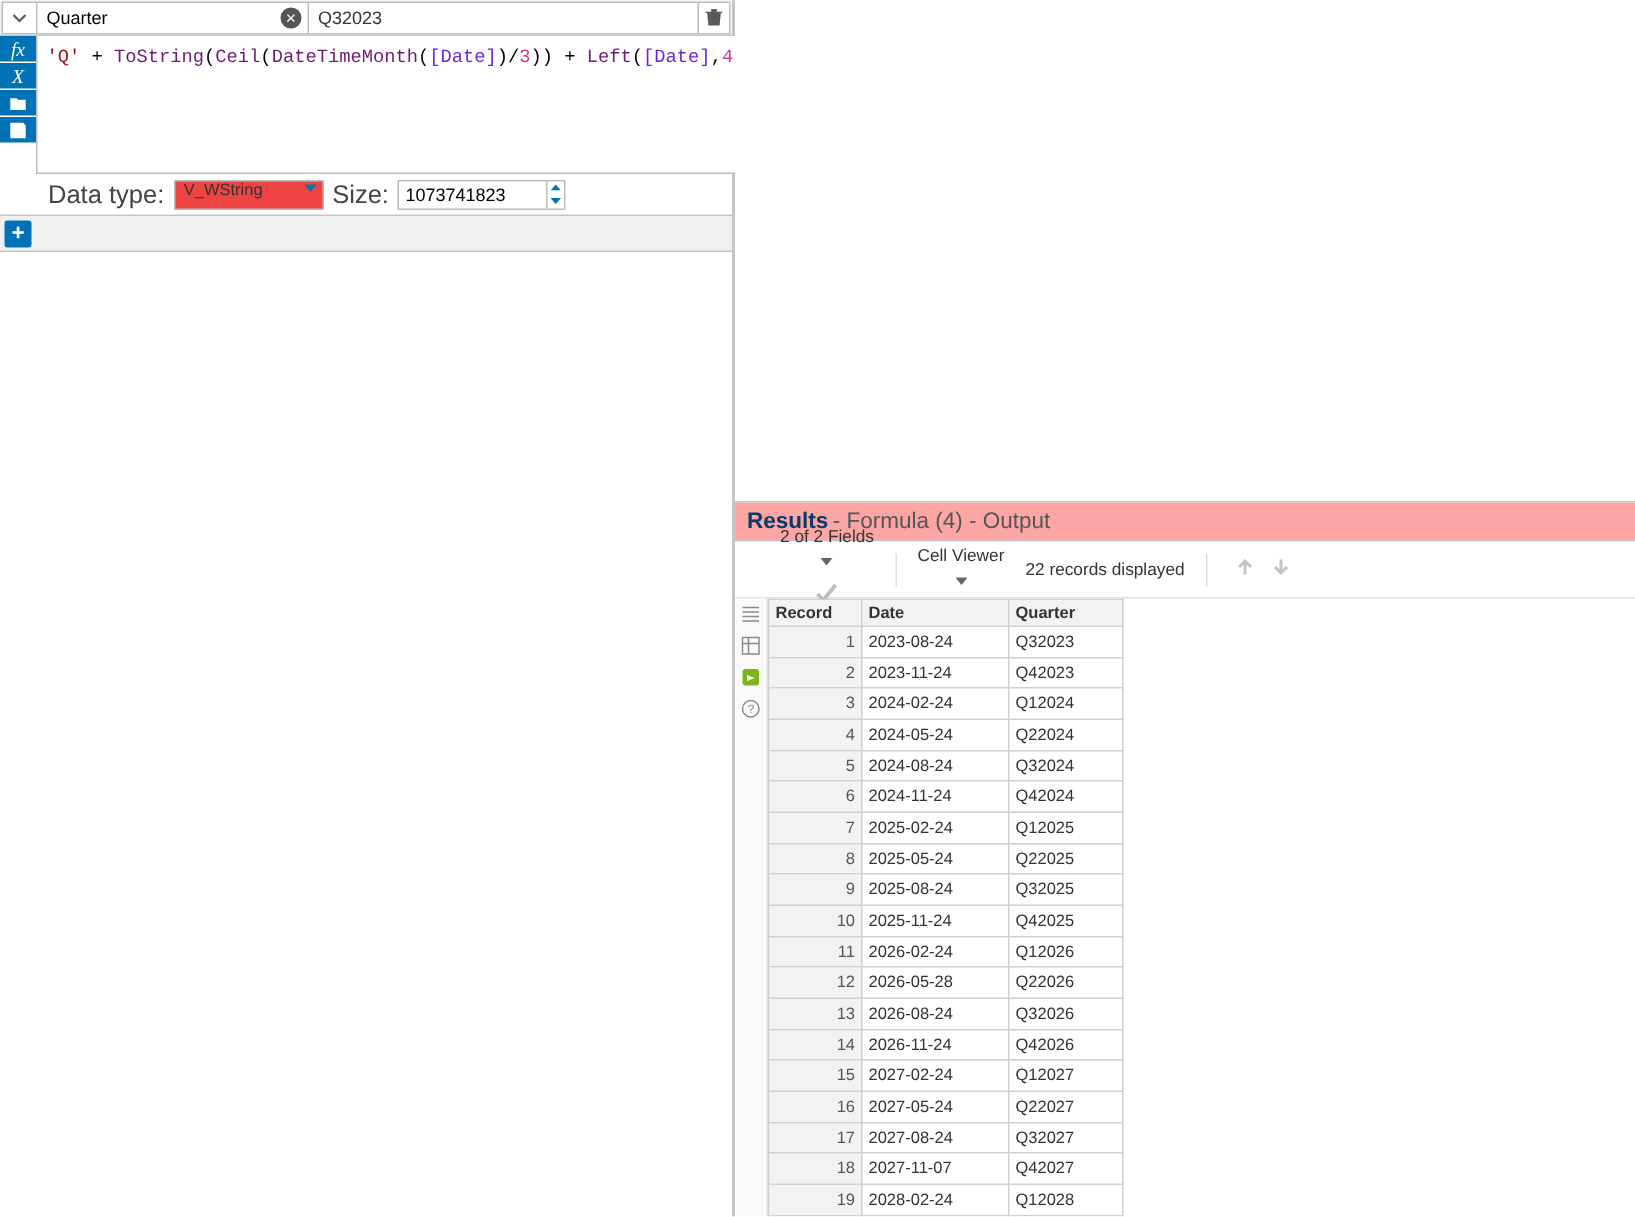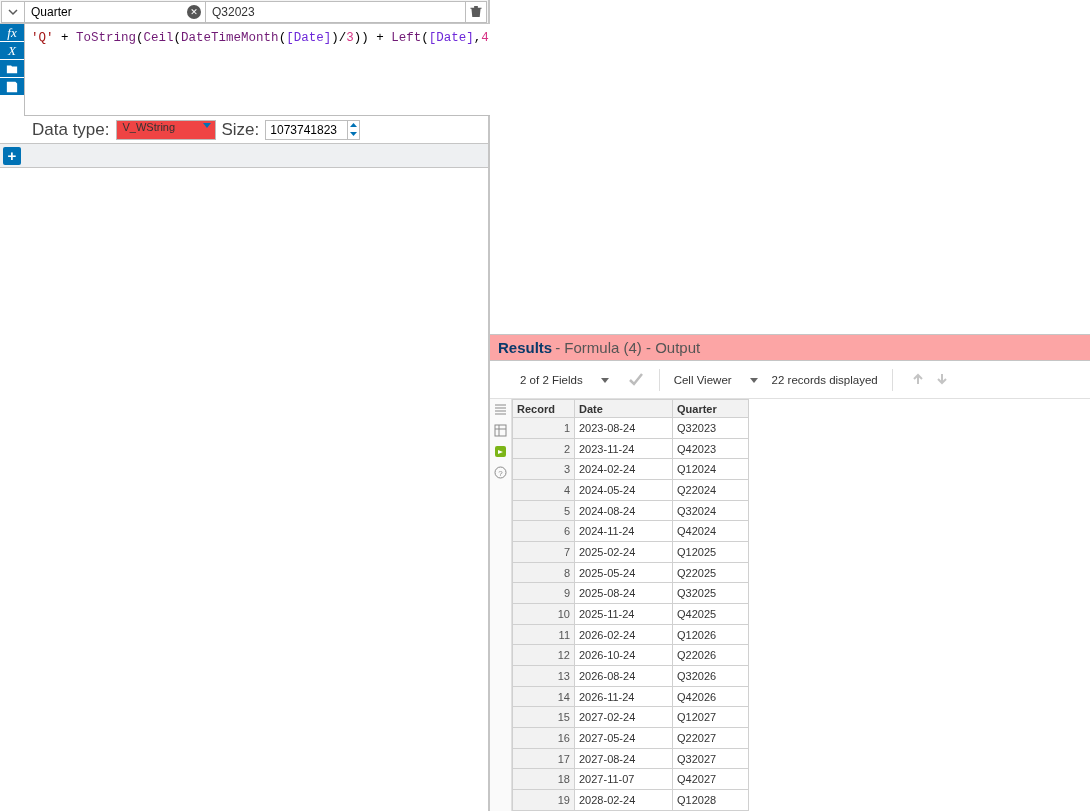--- a/index.html
+++ b/index.html
@@ -93,21 +93,21 @@
     border-bottom:1px solid #c5c5c5;gap:6px;
   }
   .type-row label{color:#444;font-size:17px;}
   .combo{
     width:100px;height:20px;border:1px solid #bdbdbd;background:#ef4444;
     display:flex;padding:0 4px 0 6px;font-size:11px;
     justify-content:space-between;cursor:pointer;
   }
   .combo svg{width:8px;height:8px;fill:#0072b5;}
   .spin{
-    width:95px;height:20px;border:1px solid #bdbdbd;background:#fff;
+    width:112px;height:20px;border:1px solid #bdbdbd;background:#fff;
     display:flex;align-items:center;
   }
   .spin input{border:none;outline:none;width:100%;padding:0 4px;font:inherit;text-align:left;}
   .spin .arrows{width:14px;height:100%;border-left:1px solid #bdbdbd;display:flex;flex-direction:column;}
   .spin .ab{flex:1;display:flex;align-items:center;justify-content:center;cursor:pointer;}
   .spin .ab svg{width:7px;height:4px;fill:#0072b5;}
   .add-row{height:24px;background:#eef0f2;border-bottom:1px solid #c5c5c5;display:flex;align-items:center;}
   .plus{
     width:18px;height:18px;margin-left:3px;background:#0072b5;color:#fff;
     display:flex;align-items:center;justify-content:center;font-size:15px;
@@ -127,21 +127,21 @@
     height:26px;background:#fca5a5;border-bottom:1px solid #c5c5c5;
     display:flex;align-items:center;padding:0 8px;font-size:15px;color:#555;
   }
   .res-hdr b{color:#0a3a6a;font-weight:600;margin-right:3px;}
   .res-tbar{
     height:38px;background:#fff;border-bottom:1px solid #e0e0e0;
     display:flex;align-items:center;padding:0 6px 0 30px;gap:14px;
     font-size:11.5px;color:#333;
   }
   .sep{width:1px;height:22px;background:#ddd;}
-  .tbar-item{display:flex;align-items:center;gap:18px;cursor:pointer;}
+  .tbar-item{display:flex;align-items:center;gap:5px;cursor:pointer;flex-direction:column;}
   .caretd svg{width:8px;height:8px;fill:#666;}
   .check svg{width:18px;height:18px;stroke:#bdbdbd;fill:none;stroke-width:2.5;}
   .navarr{display:flex;gap:10px;margin-left:4px;}
   .navarr svg{width:14px;height:14px;stroke:#c4c4c4;fill:none;stroke-width:2;}
   .res-body{flex:1;display:flex;overflow:hidden;}
   .res-gutter{
     width:22px;border-right:1px solid #e0e0e0;display:flex;flex-direction:column;
     align-items:center;padding-top:3px;gap:7px;background:#fafafa;
   }
   .gic{width:14px;height:14px;display:flex;align-items:center;justify-content:center;}
@@ -366,21 +366,21 @@
               <td class="c-date">2025-11-24</td>
               <td class="c-q">Q42025</td>
             </tr>
             <tr>
               <td class="rn">11</td>
               <td class="c-date">2026-02-24</td>
               <td class="c-q">Q12026</td>
             </tr>
             <tr>
               <td class="rn">12</td>
-              <td class="c-date">2026-10-24</td>
+              <td class="c-date">2026-05-28</td>
               <td class="c-q">Q22026</td>
             </tr>
             <tr>
               <td class="rn">13</td>
               <td class="c-date">2026-08-24</td>
               <td class="c-q">Q32026</td>
             </tr>
             <tr>
               <td class="rn">14</td>
               <td class="c-date">2026-11-24</td>

